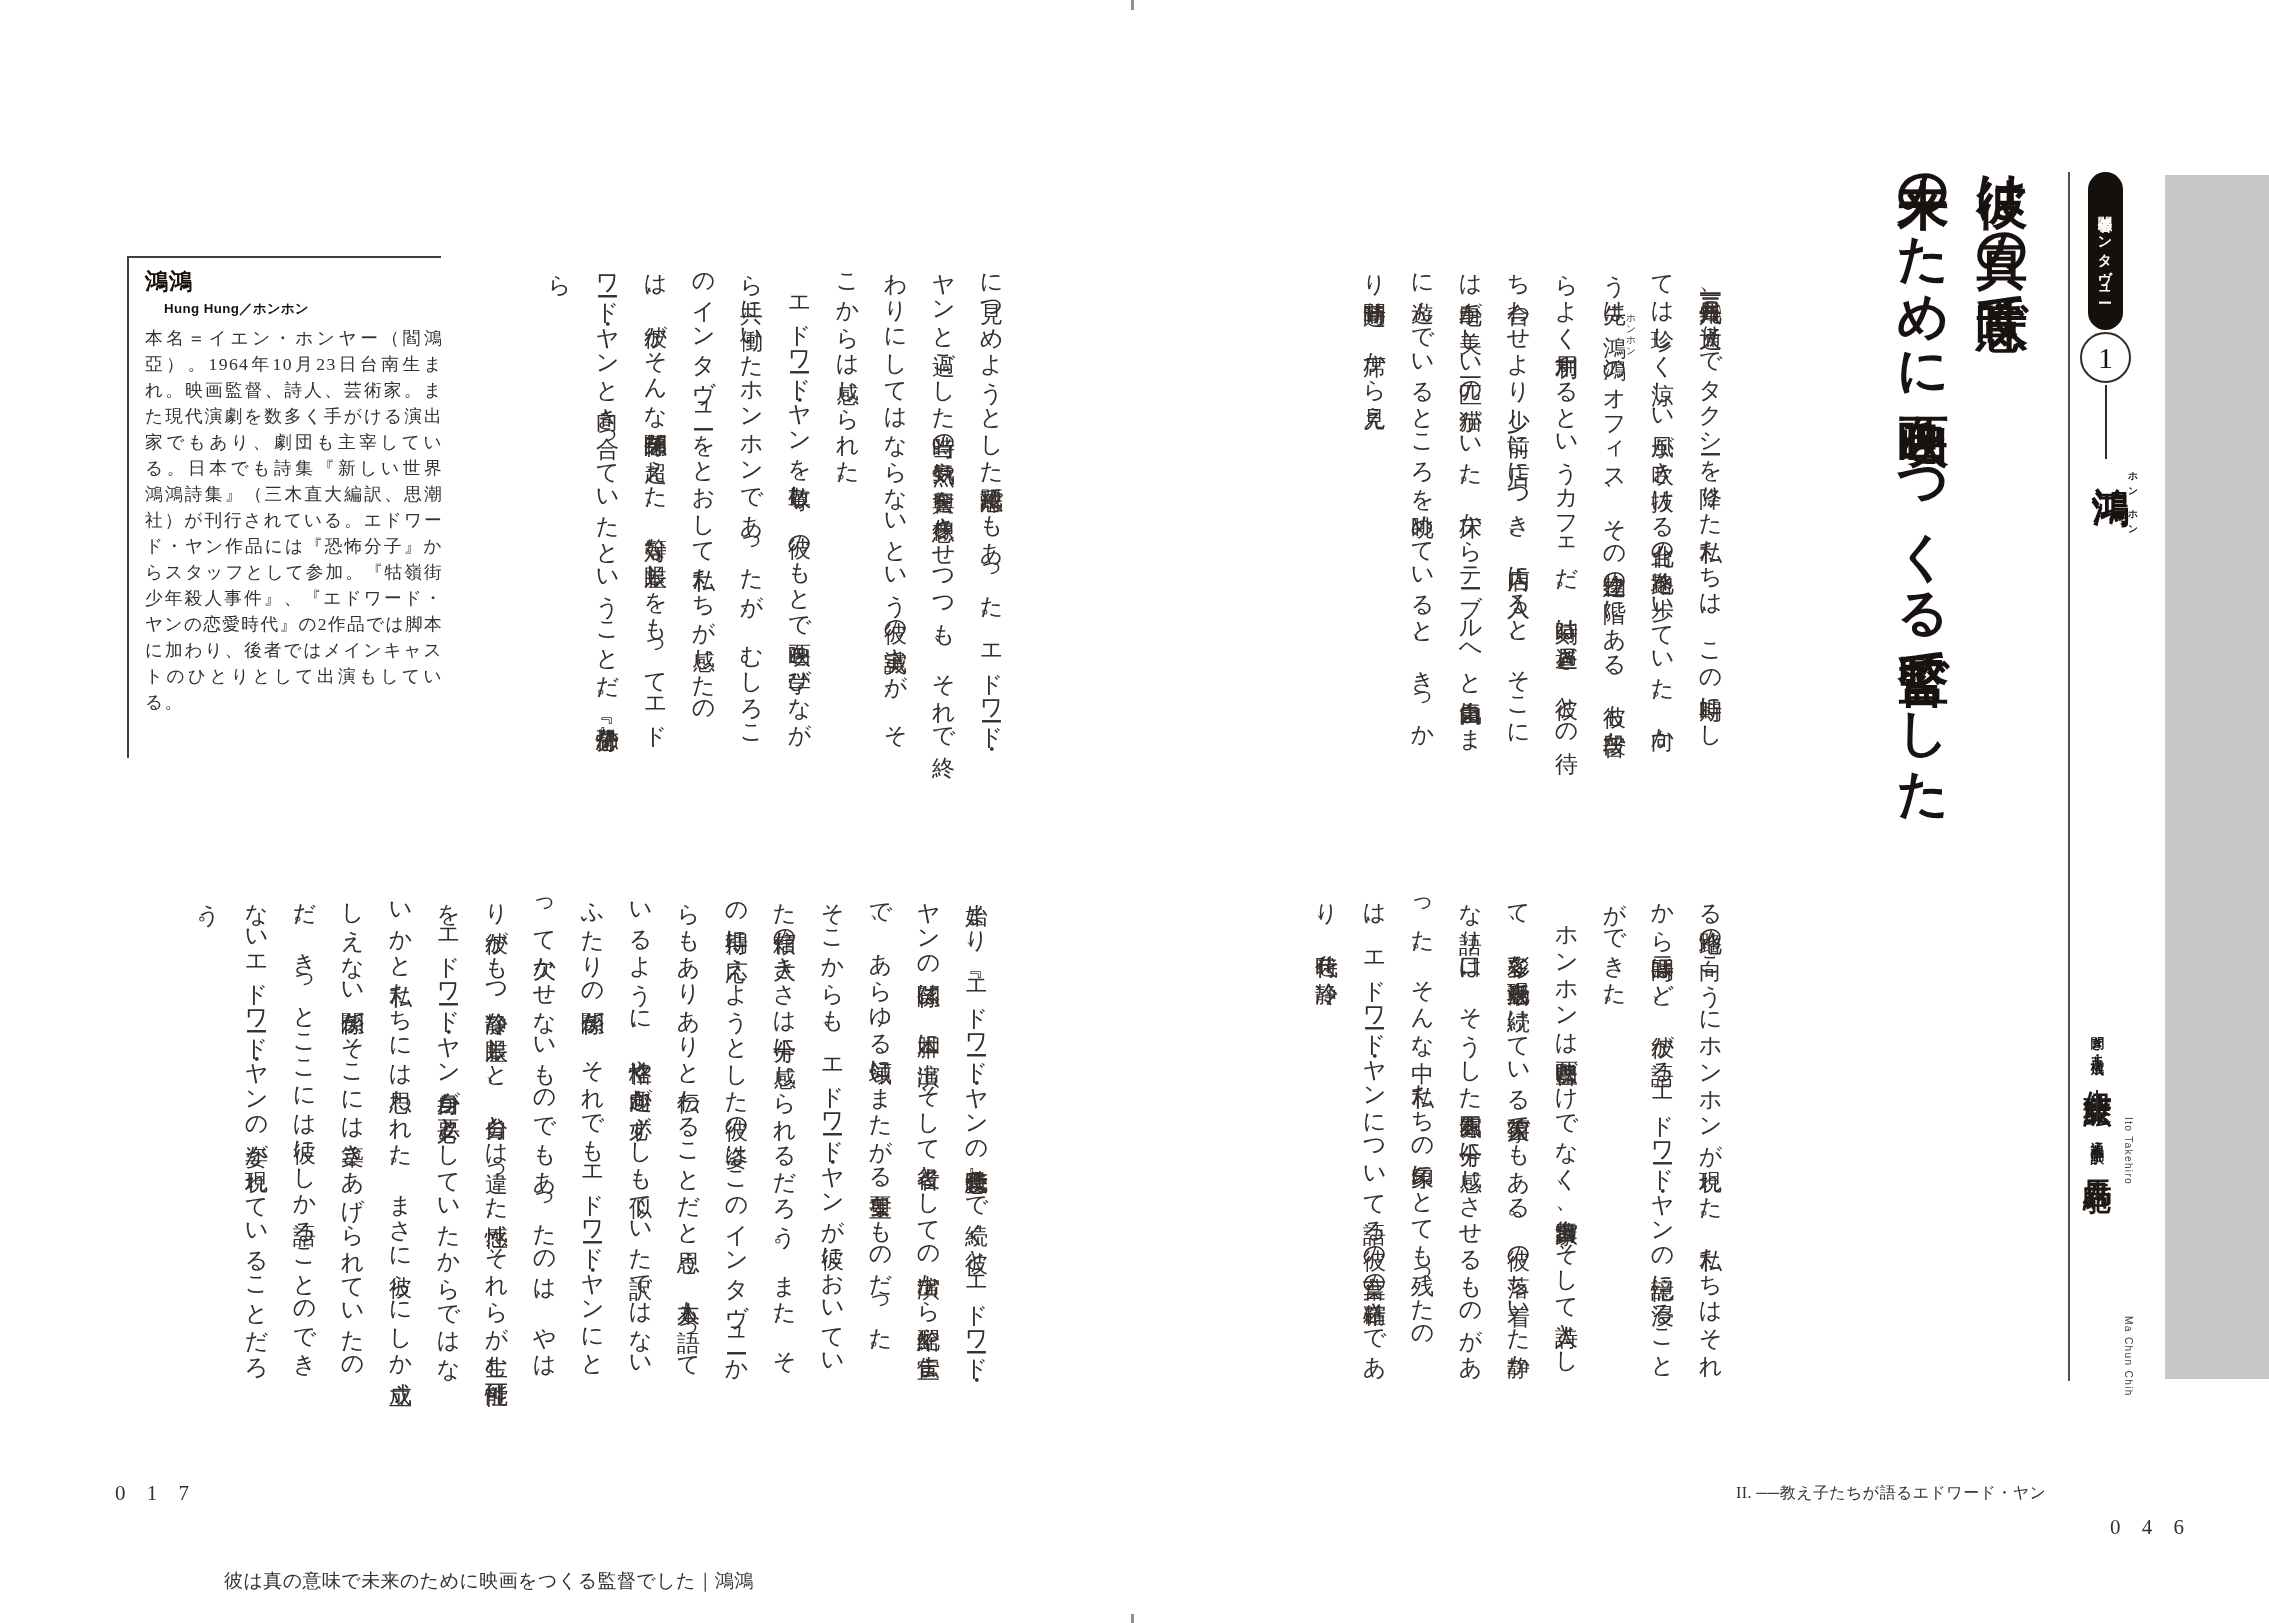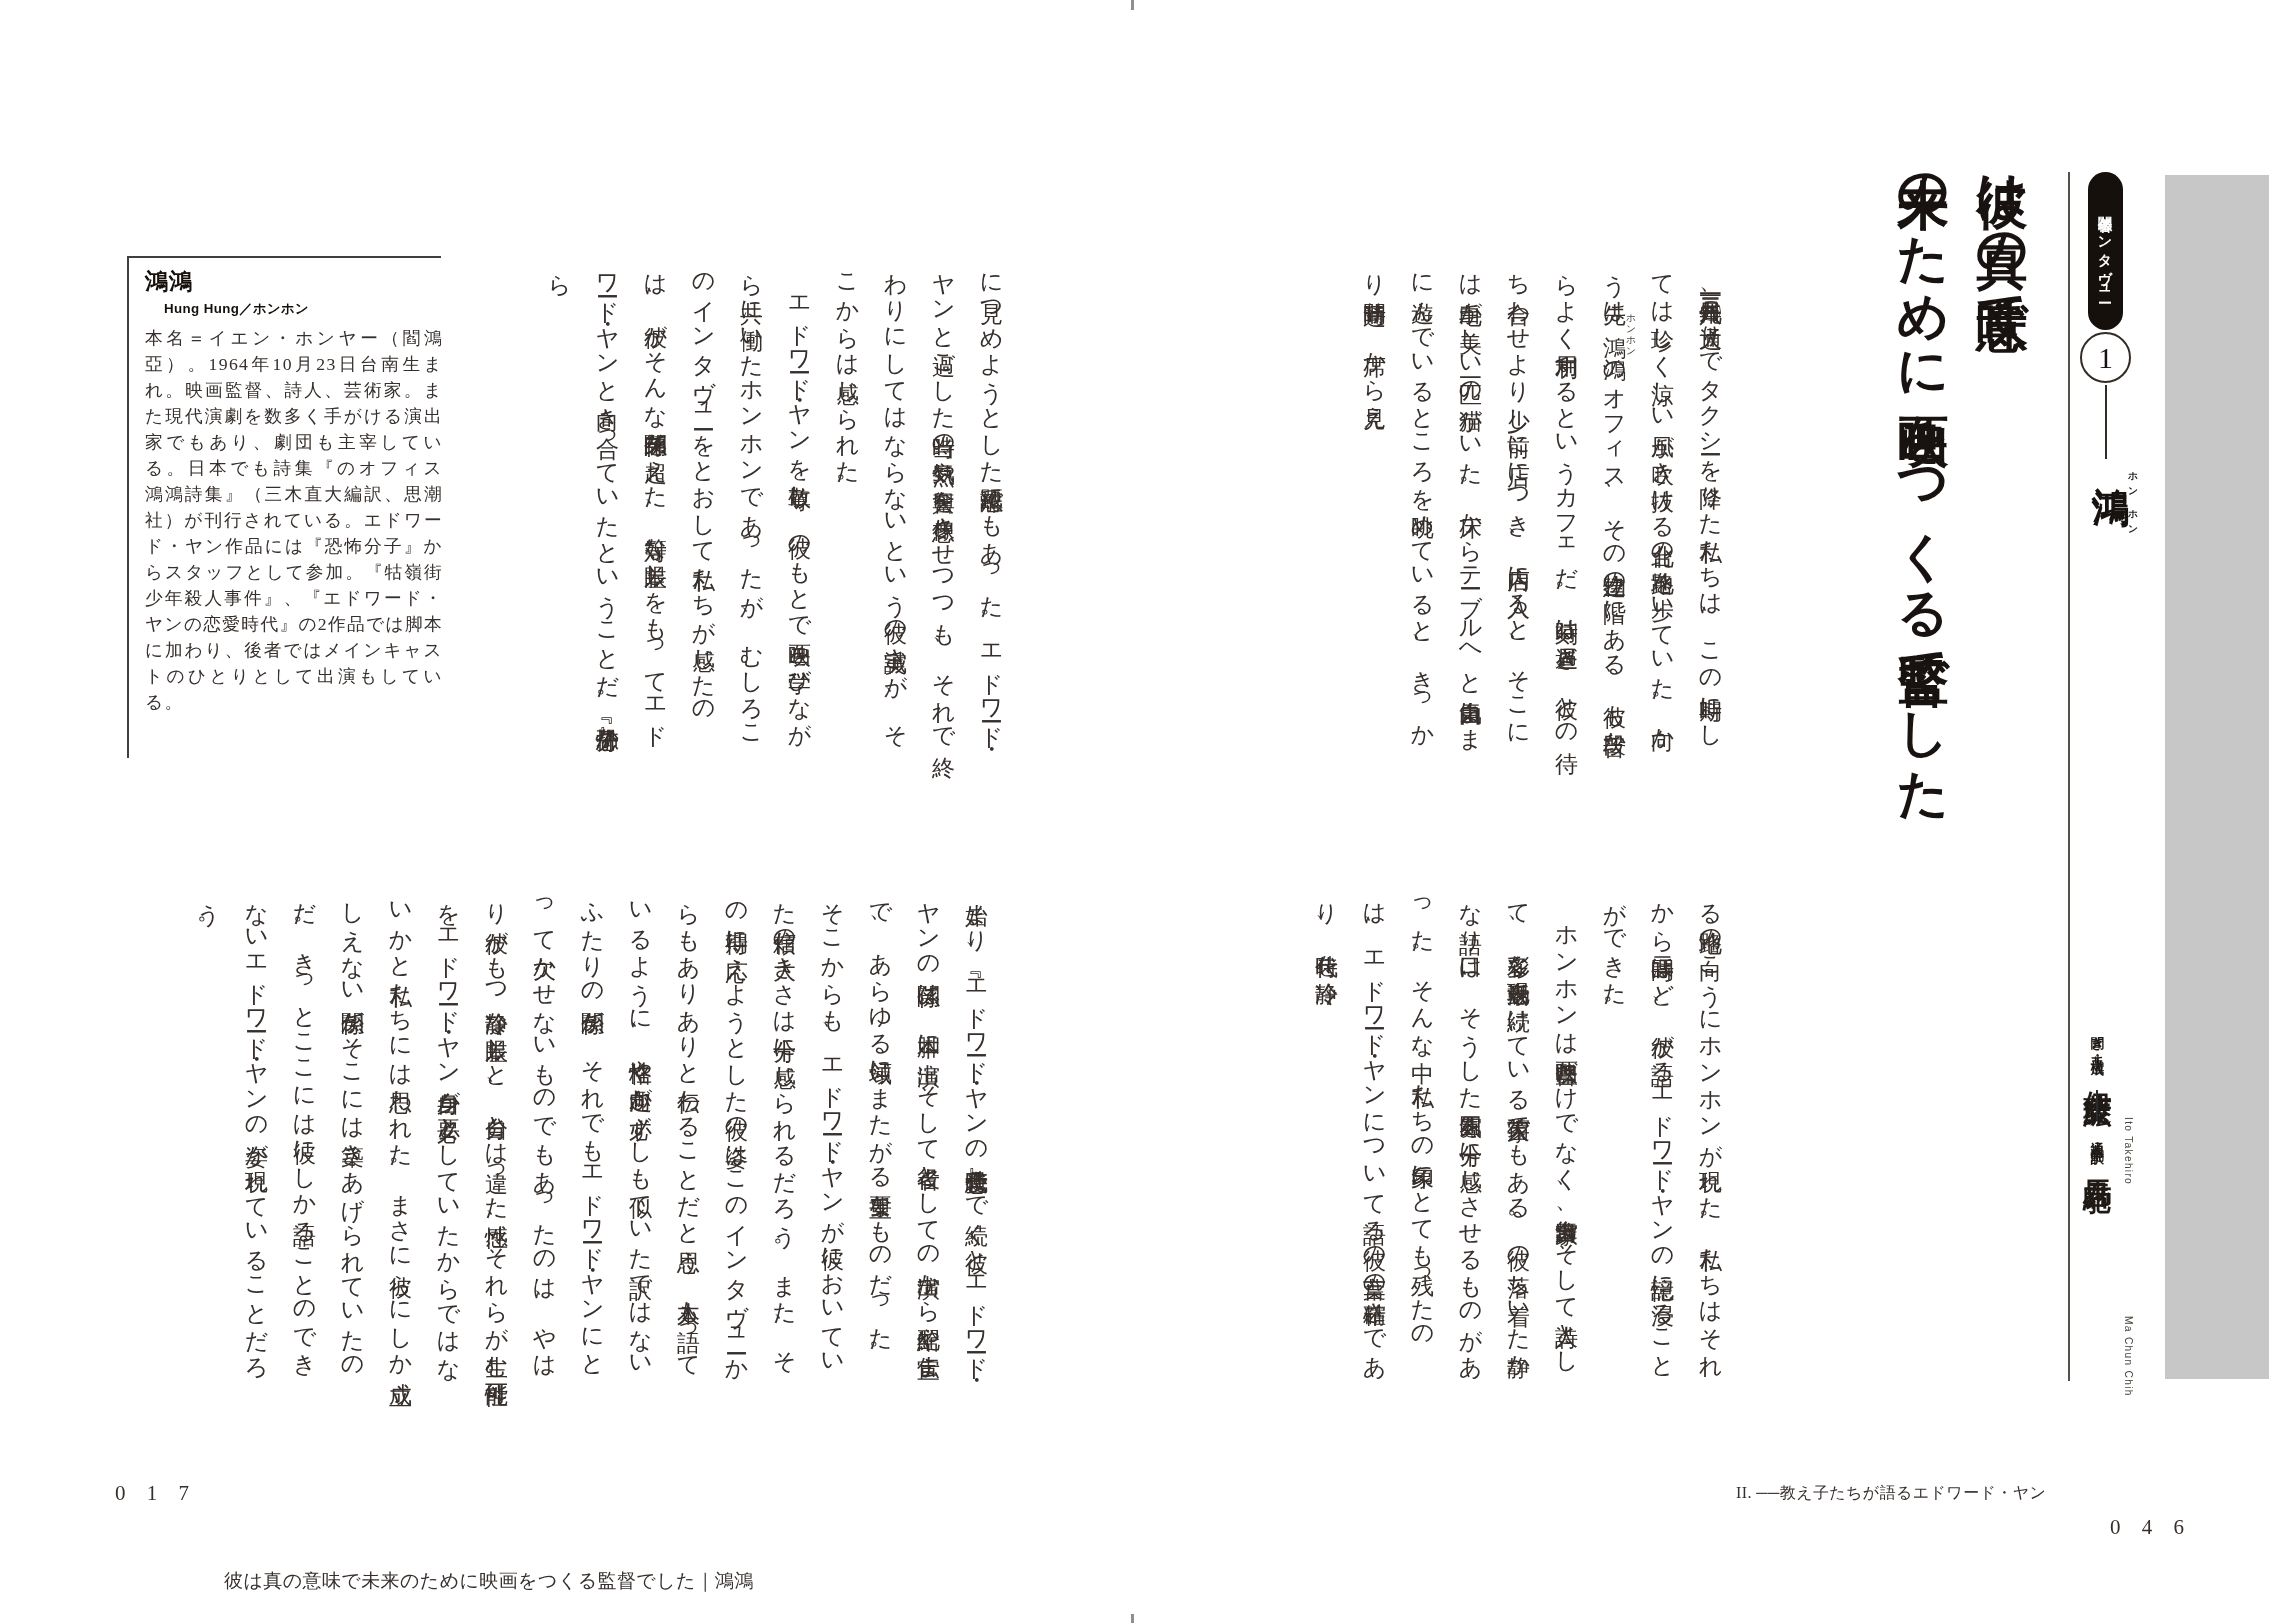--- a/index.html
+++ b/index.html
@@ -151,20 +151,20 @@
   <div>
 
     <div id="left-body-top" class="vblock">に見つめようとした距離感でもあった。エドワード・ヤンと過ごした当時の熱気や興奮を想像させつつも、それで終わりにしてはならないという彼の誠実さが、そこからは感じられた。
 　エドワード・ヤンを尊敬し、彼のもとで映画を学びながら共に働いたホンホンであったが、むしろこのインタヴューをとおして私たちが感じたのは、彼がそんな師弟関係を超えた、対等な眼差しをもってエドワード・ヤンと向き合っていたということだ。『恐怖分子』から</div>
     <div id="left-body-bottom" class="vblock">始まり、『エドワード・ヤンの恋愛時代』まで続く彼とエドワード・ヤンの関係は、脚本に演出、そして役者としての出演から配給や宣伝まで、あらゆる領域にまたがる重要なものだった。そこからも、エドワード・ヤンが彼においていた信頼の大きさは十分に感じられるだろう。また、その期待に応えようとした彼の姿はこのインタヴューからもありありと伝わることだと思う。本人も語っているように、性格や趣向が必ずしも似ていた訳ではないふたりの関係が、それでもエドワード・ヤンにとって欠かせないものでもあったのは、やはり彼がもつ冷静な眼差しと、自分とは違った感性、それらが生む可能性をエドワード・ヤン自身が必要としていたからではないかと私たちには思われた。まさに彼らにしか成立しえない関係がそこには築きあげられていたのだ。きっとここには彼にしか語ることのできないエドワード・ヤンの姿が現れていることだろう。</div>
 
     <div id="profile-rule-top"></div>
     <div id="profile-rule-left"></div>
     <div id="profile-name" class="sans">鴻鴻</div>
     <div id="profile-romaji" class="sans">Hung Hung／ホンホン</div>
-    <div id="profile-bio" class="serif">本名＝イエン・ホンヤー（閻鴻亞）。1964年10月23日台南生まれ。映画監督、詩人、芸術家。また現代演劇を数多く手がける演出家でもあり、劇団も主宰している。日本でも詩集『のオフィス　鴻鴻詩集』（三木直大編訳、思潮社）が刊行されている。エドワード・ヤン作品には『恐怖分子』からスタッフとして参加。『牯嶺街少年殺人事件』、『エドワード・ヤンの恋愛時代』の2作品では脚本に加わり、後者ではメインキャストのひとりとして出演もしている。</div>
+    <div id="profile-bio" class="serif">本名＝イエン・ホンヤー（閻鴻亞）。1964年10月23日台南生まれ。映画監督、詩人、芸術家。また現代演劇を数多く手がける演出家でもあり、劇団も主宰している。日本でも詩集『新しい世界　鴻鴻詩集』（三木直大編訳、思潮社）が刊行されている。エドワード・ヤン作品には『恐怖分子』からスタッフとして参加。『牯嶺街少年殺人事件』、『エドワード・ヤンの恋愛時代』の2作品では脚本に加わり、後者ではメインキャストのひとりとして出演もしている。</div>
 
     <div id="footer-left-num" class="footer-text serif">0 1 7</div>
     <div id="footer-left-title" class="footer-text serif">彼は真の意味で未来のために映画をつくる監督でした｜鴻鴻</div>
   </div>
 
 </div>
 
 
 </body></html>

